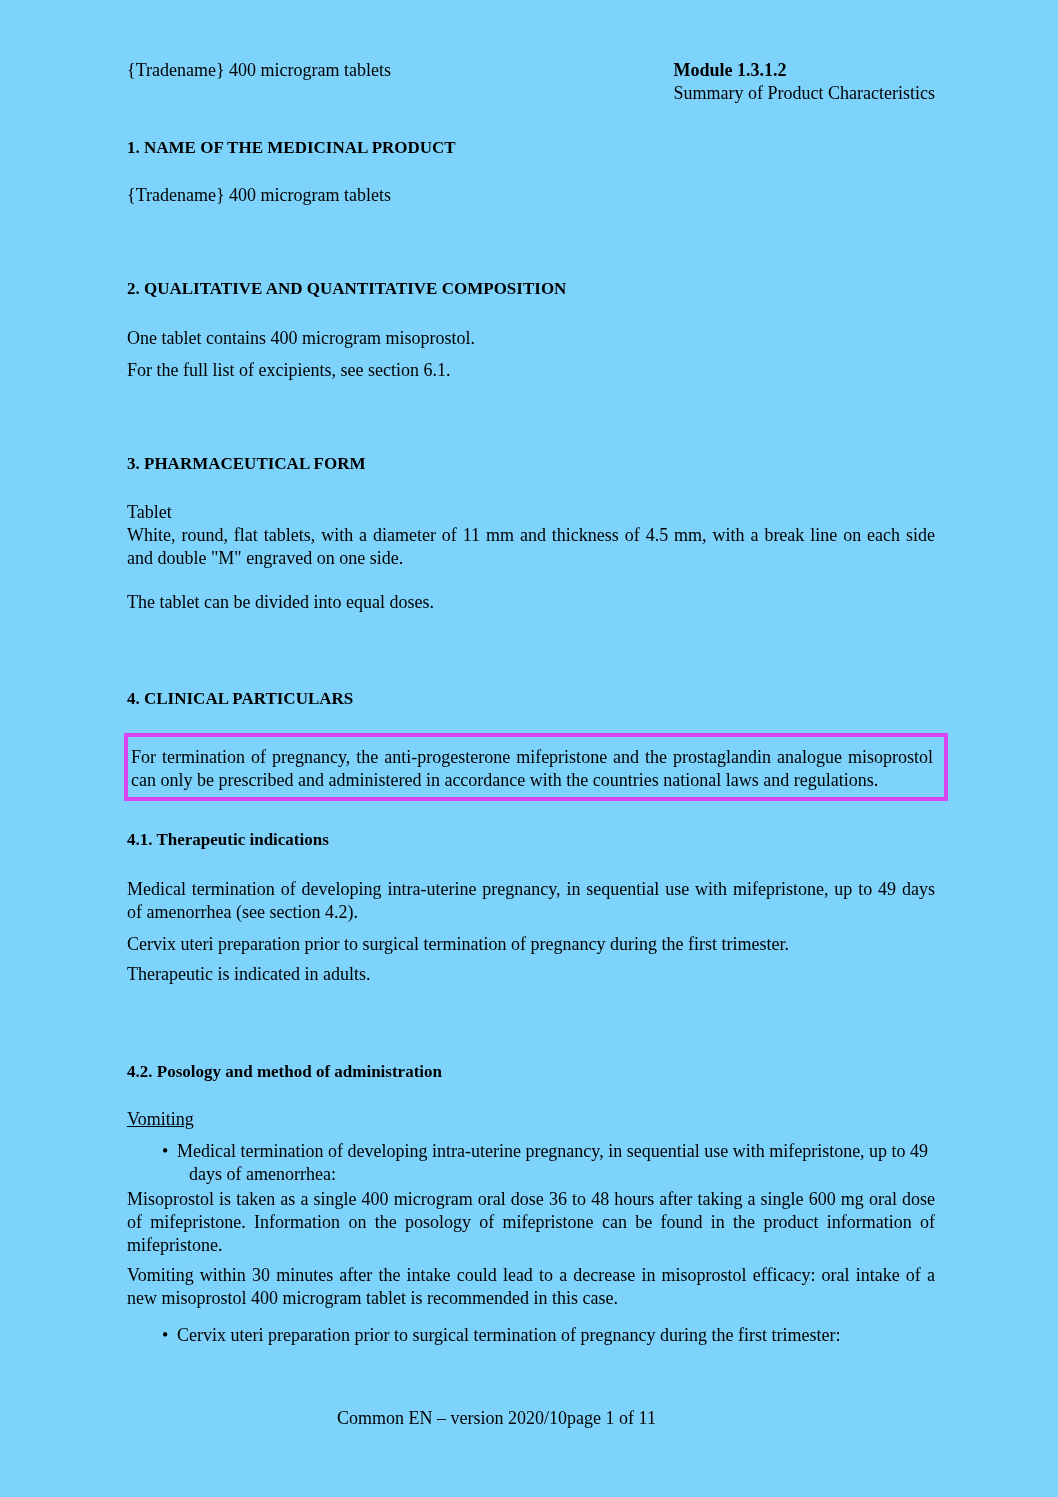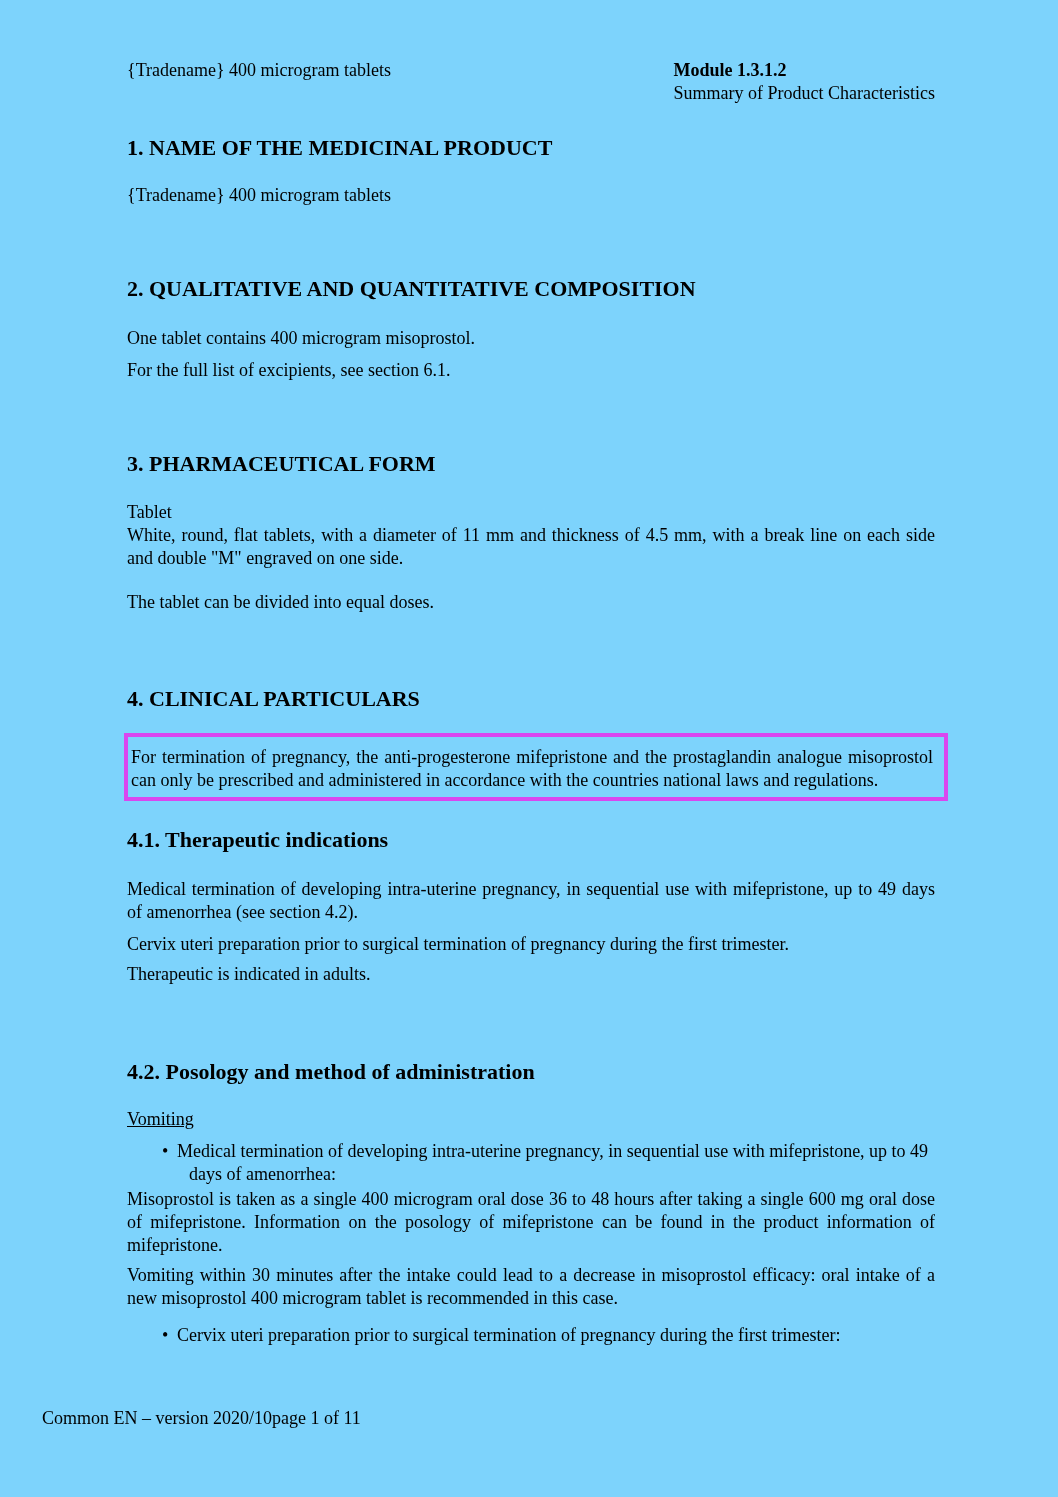--- a/index.html
+++ b/index.html
@@ -15,21 +15,21 @@
     line-height: 23px;
     overflow: hidden;
   }
   .content { padding: 59px 123px 0 127px; }
 
   .doc-header { display: flex; justify-content: space-between; align-items: flex-start; }
   .doc-header .hleft { white-space: nowrap; }
   .doc-header .hright { }
   .doc-header .module { font-weight: bold; }
 
-  h2 { font-size: 22px; line-height: 23px; font-weight: bold; }
+  h2 { font-size: 17px; line-height: 23px; font-weight: bold; }
   p  { font-size: 18px; line-height: 23px; }
   .just { text-align: justify; }
 
   .underlined { text-decoration: underline; }
 
   .note-box {
     border: 4px solid #d946ef;
     margin-left: -3px;
     margin-right: -13px;
     padding: 9px 11px 5px 3px;
@@ -41,21 +41,21 @@
     position: absolute; left: 35px; top: 0;
     text-indent: 0;
   }
 
   .doc-footer {
     position: absolute;
     left: 42px;
     right: 107px;
     top: 1407px;
     display: flex;
-    justify-content: flex-start;
+    justify-content: center;
     font-size: 18px;
     line-height: 23px;
   }
 
   
   .mt1  { margin-top: 2px; }
   .mt7  { margin-top: 7px; }
   .mt9  { margin-top: 9px; }
   .mt14 { margin-top: 14px; }
   .mt21 { margin-top: 21px; }

